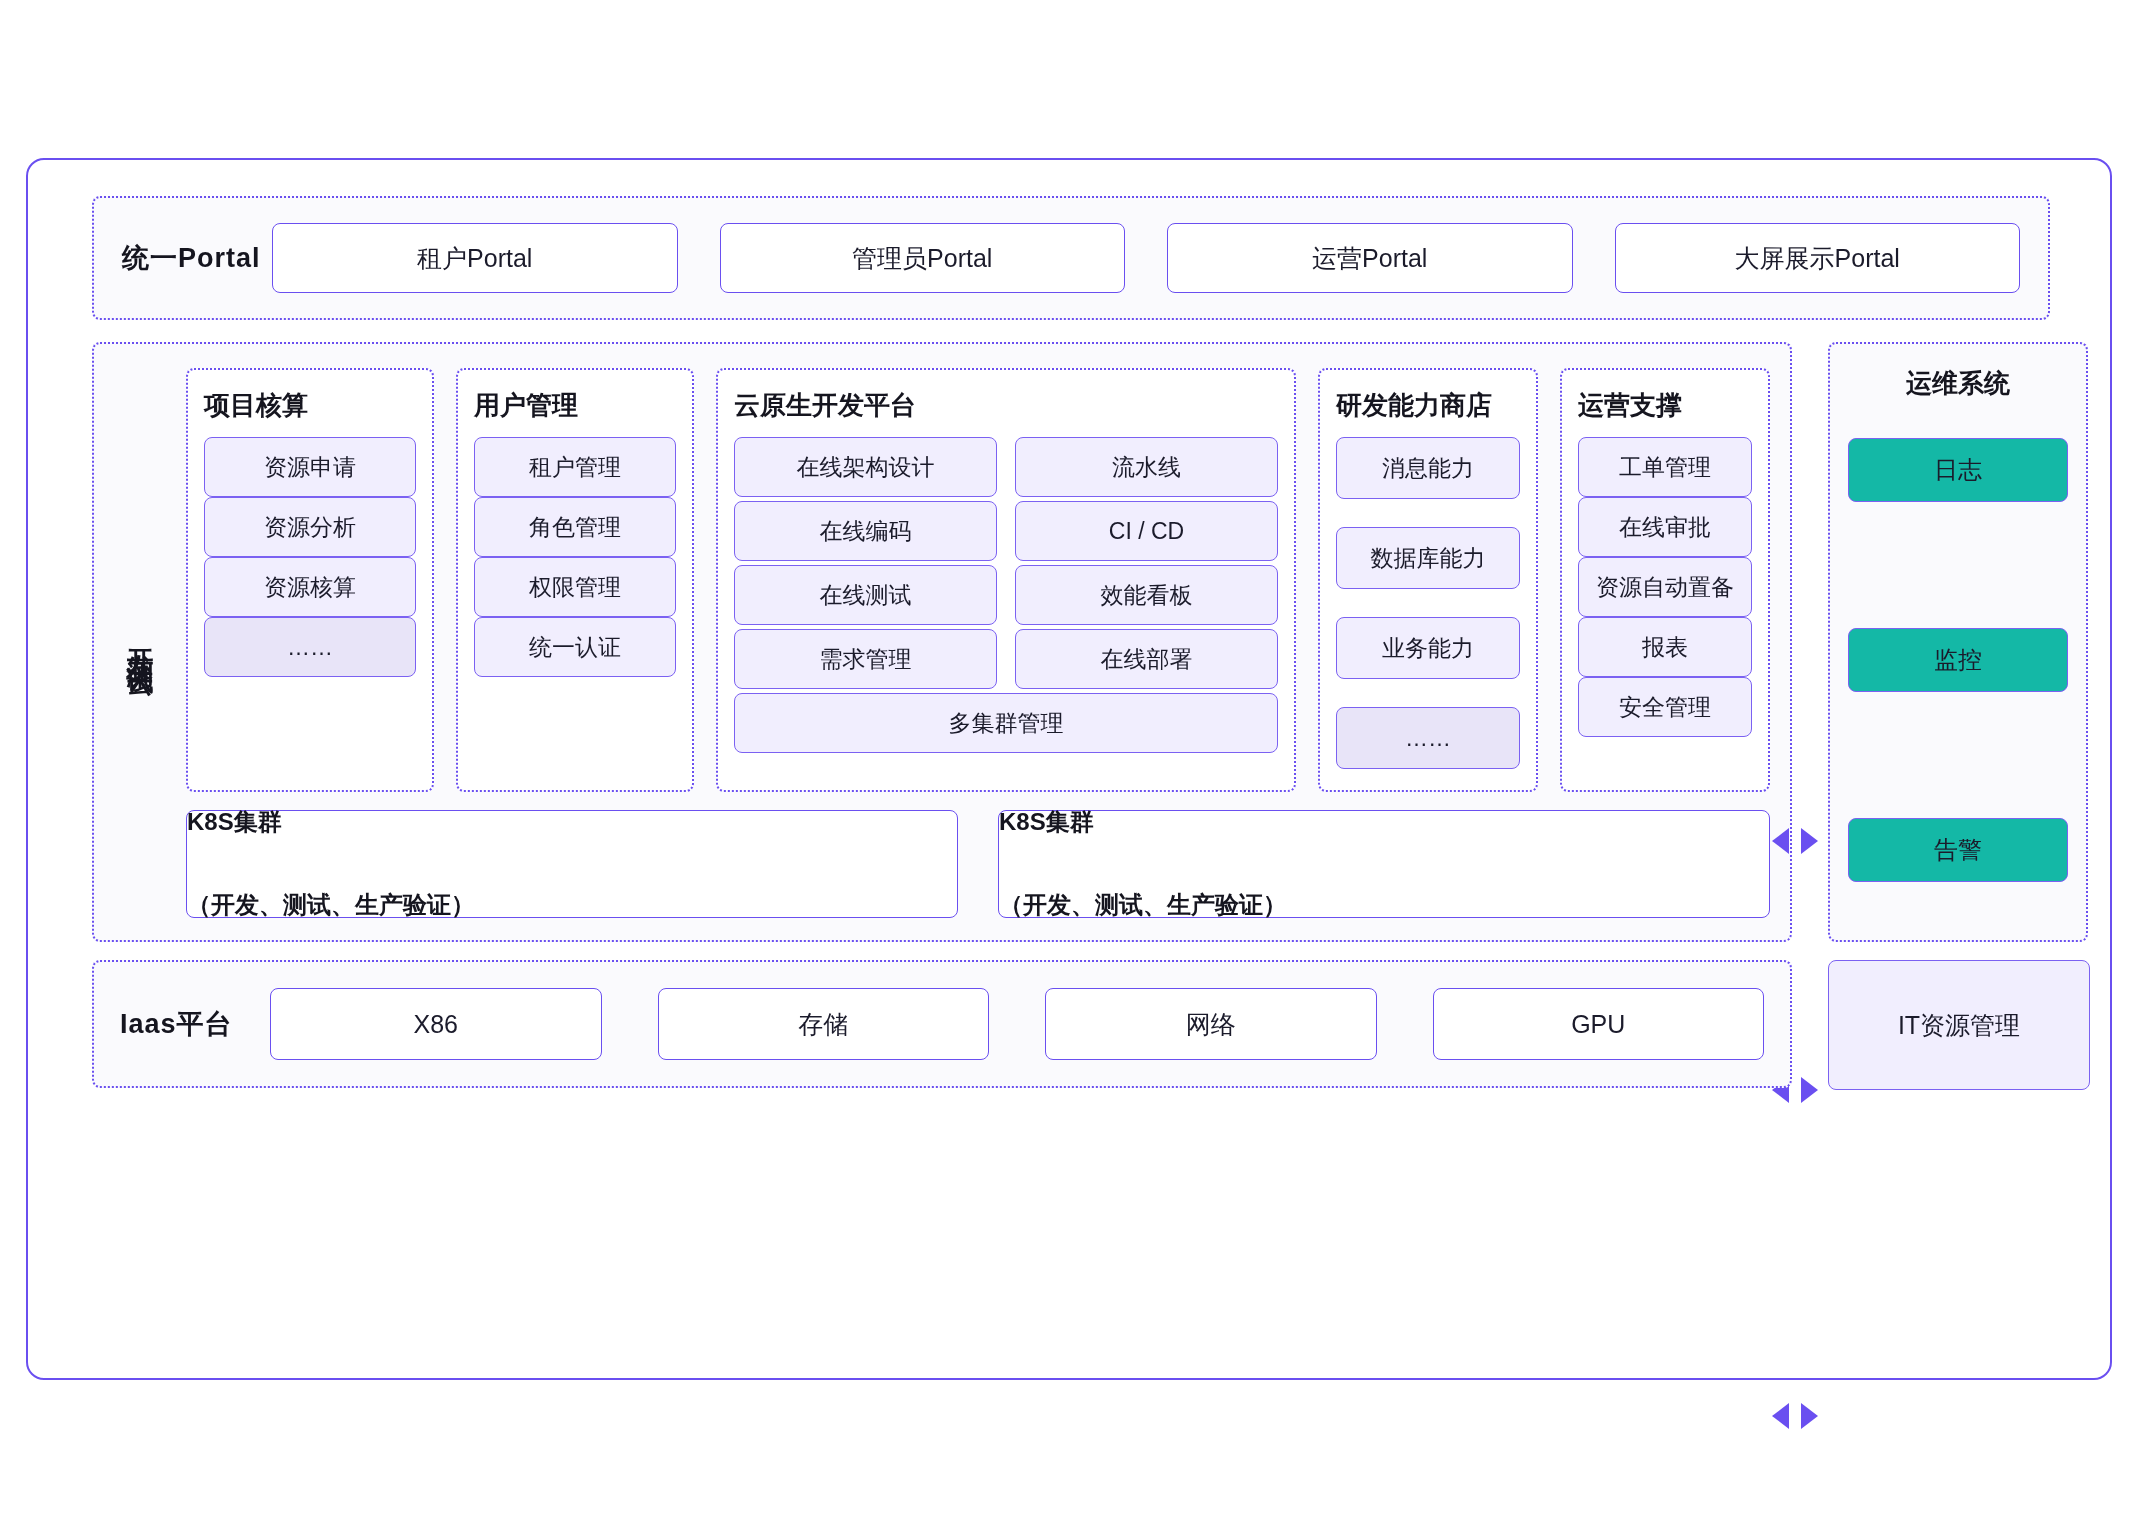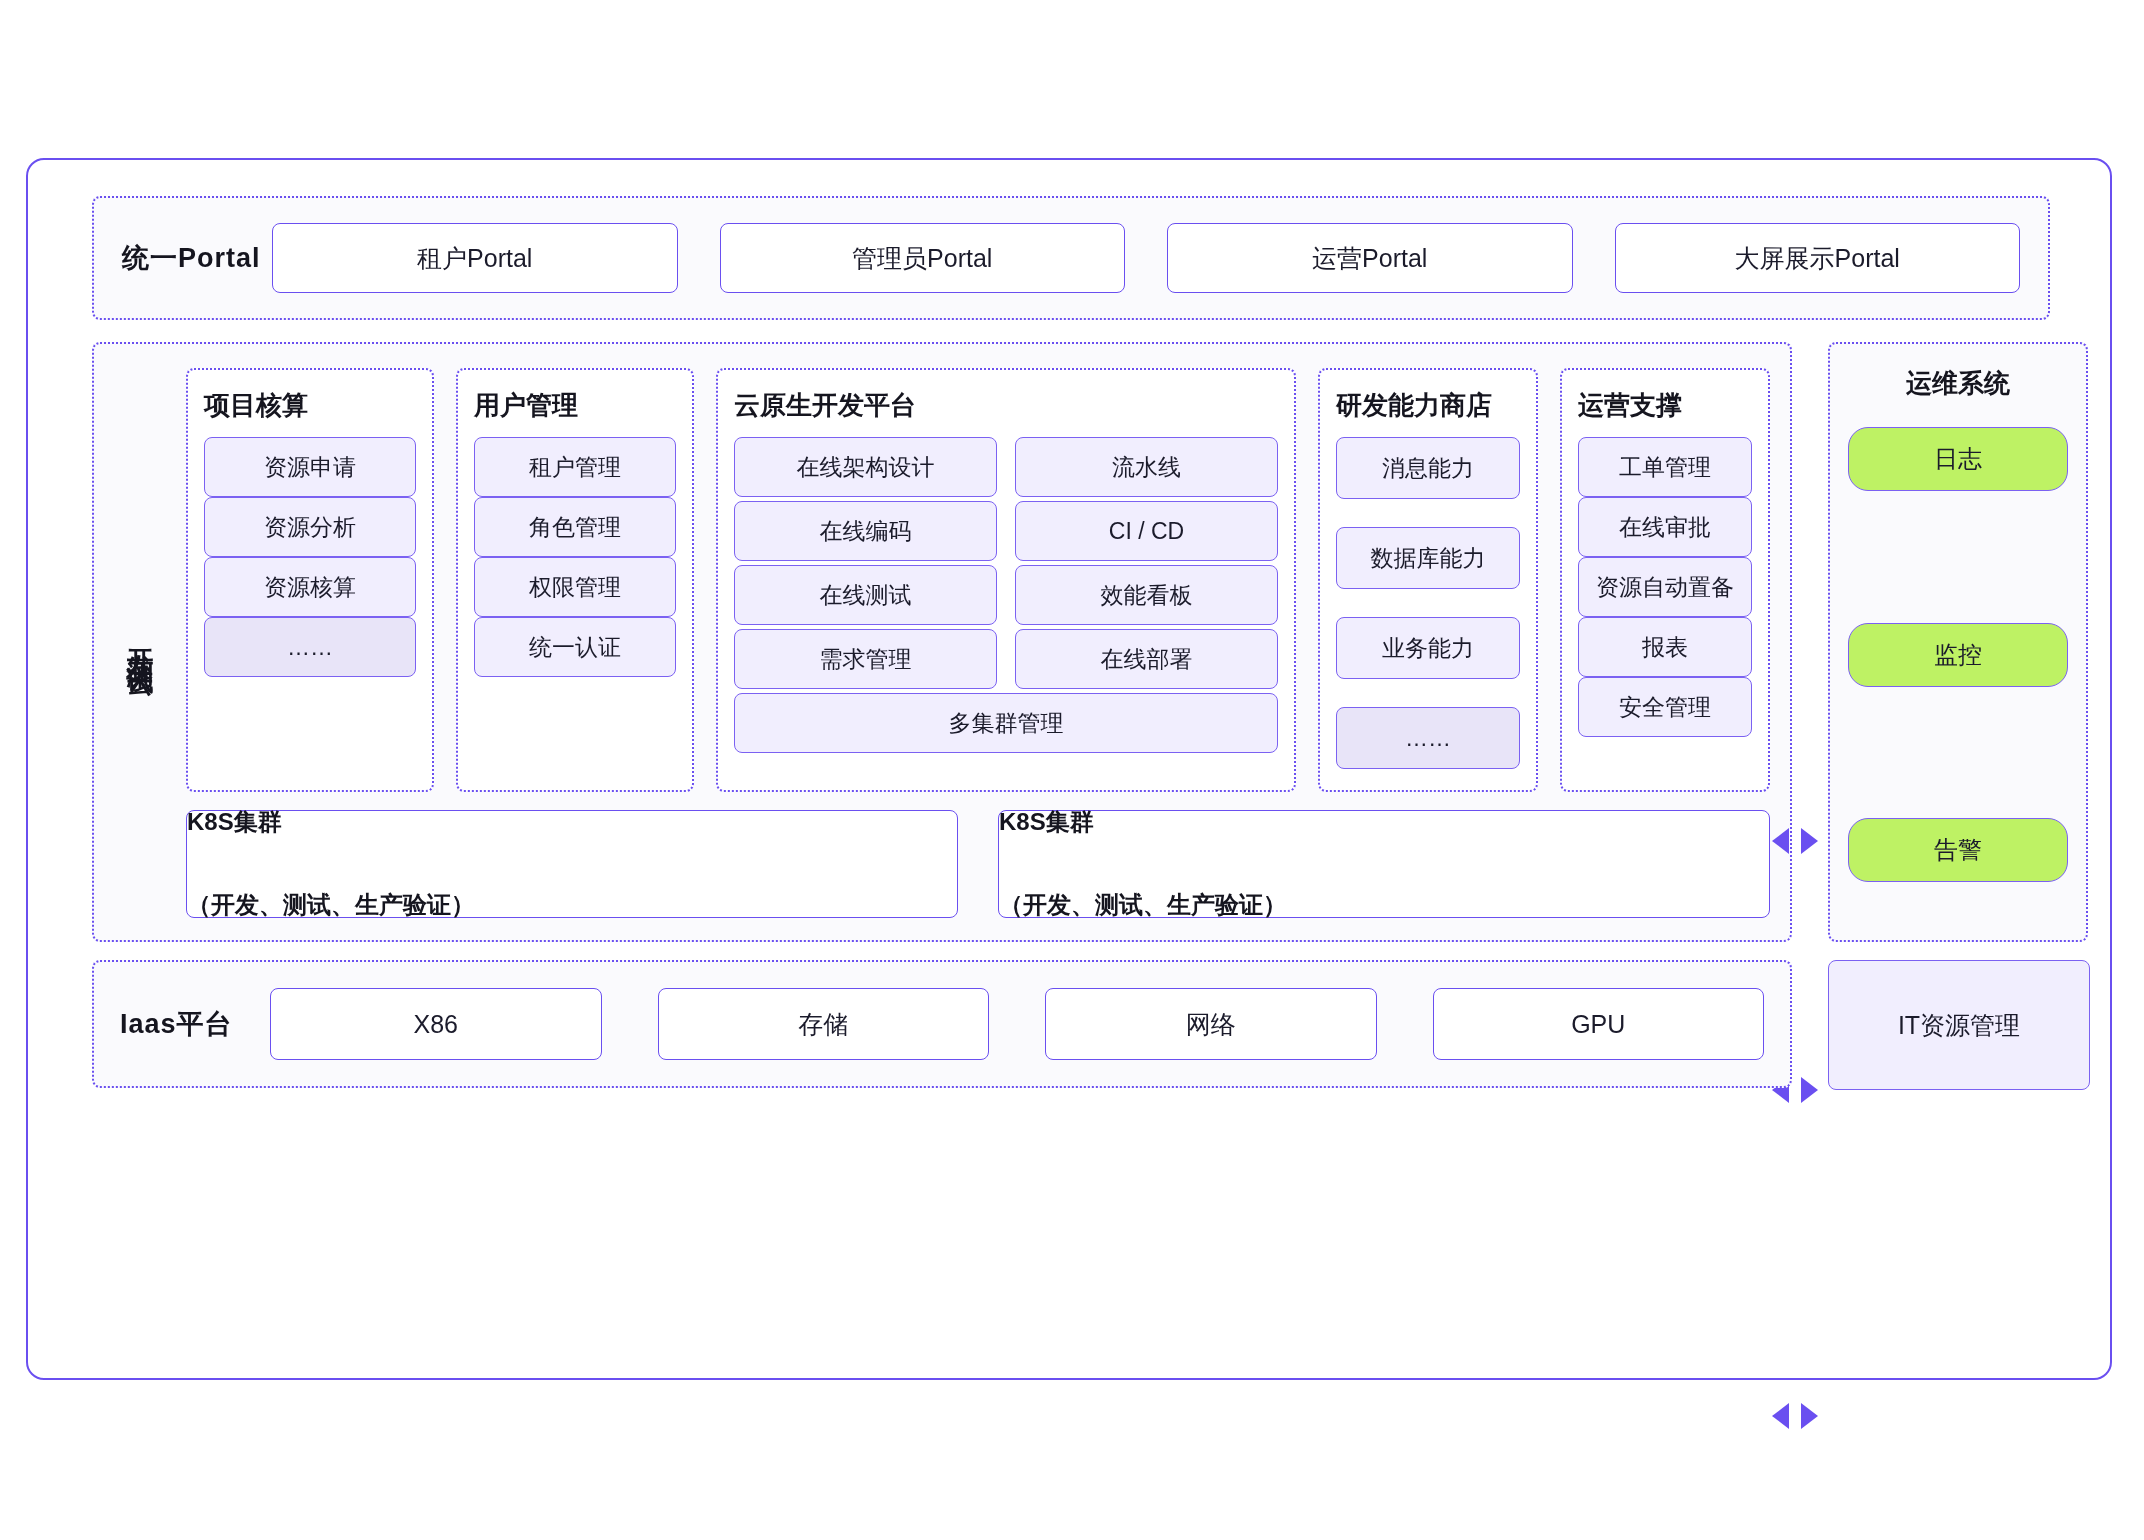--- a/index.html
+++ b/index.html
@@ -223,26 +223,27 @@
     flex: 1;
     width: 100%;
     display: flex;
     flex-direction: column;
     justify-content: space-between;
     padding-bottom: 36px;
   }
   .ops-chip {
     height: 62px;
     border: 1.4px solid #7b61f2;
-    border-radius: 20px;
-    background: #bef264;
+    border-radius: 8px;
+    background: #14b8a6;
     display: flex;
     align-items: center;
     justify-content: center;
     font-size: 24px;
+    margin-top: 11px;
   }
 
   
   .arrows {
     position: absolute;
     width: 46px;
     height: 26px;
     display: flex;
     align-items: center;
     justify-content: space-between;

